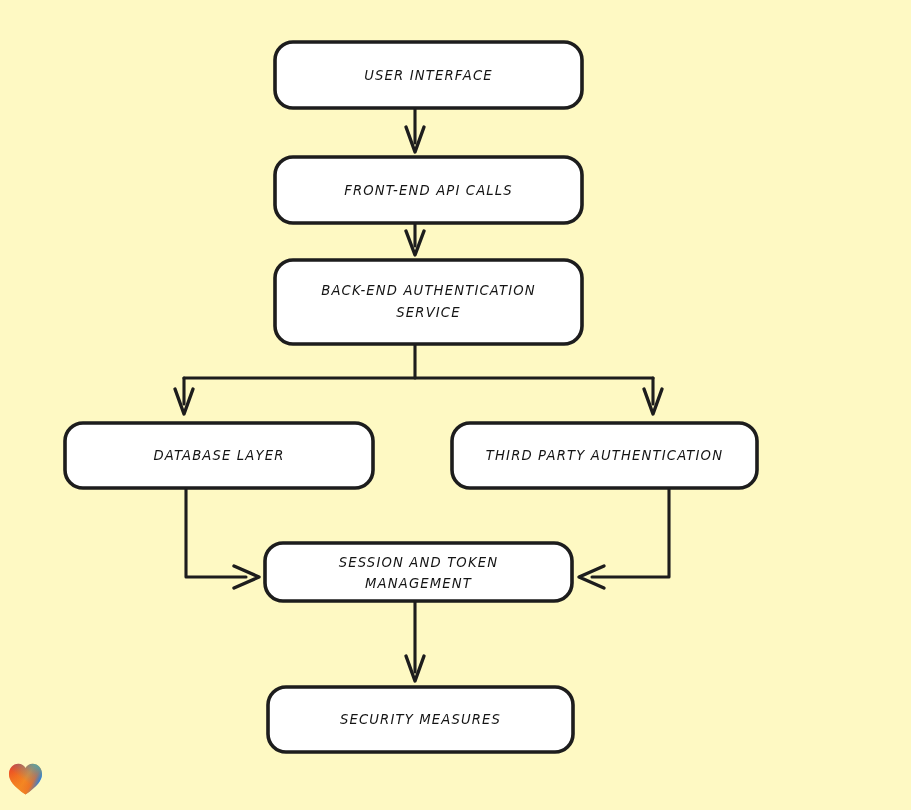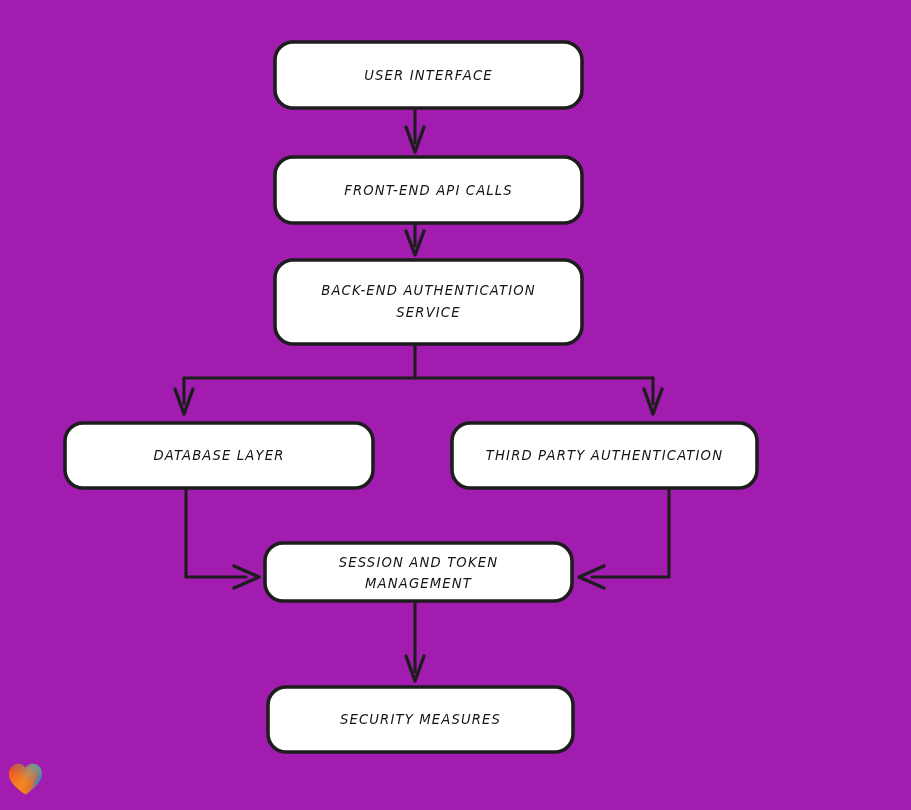--- a/index.html
+++ b/index.html
@@ -10,21 +10,21 @@
   body {
     width: 911px;
     height: 810px;
     overflow: hidden;
     font-family: "DejaVu Sans", sans-serif;
   }
   #canvas {
     position: relative;
     width: 911px;
     height: 810px;
-    background: #a21caf;
+    background: #fef9c3;
   }
   svg#flow {
     position: absolute;
     top: 0;
     left: 0;
     width: 911px;
     height: 810px;
   }
   .node-box {
     fill: #ffffff;

